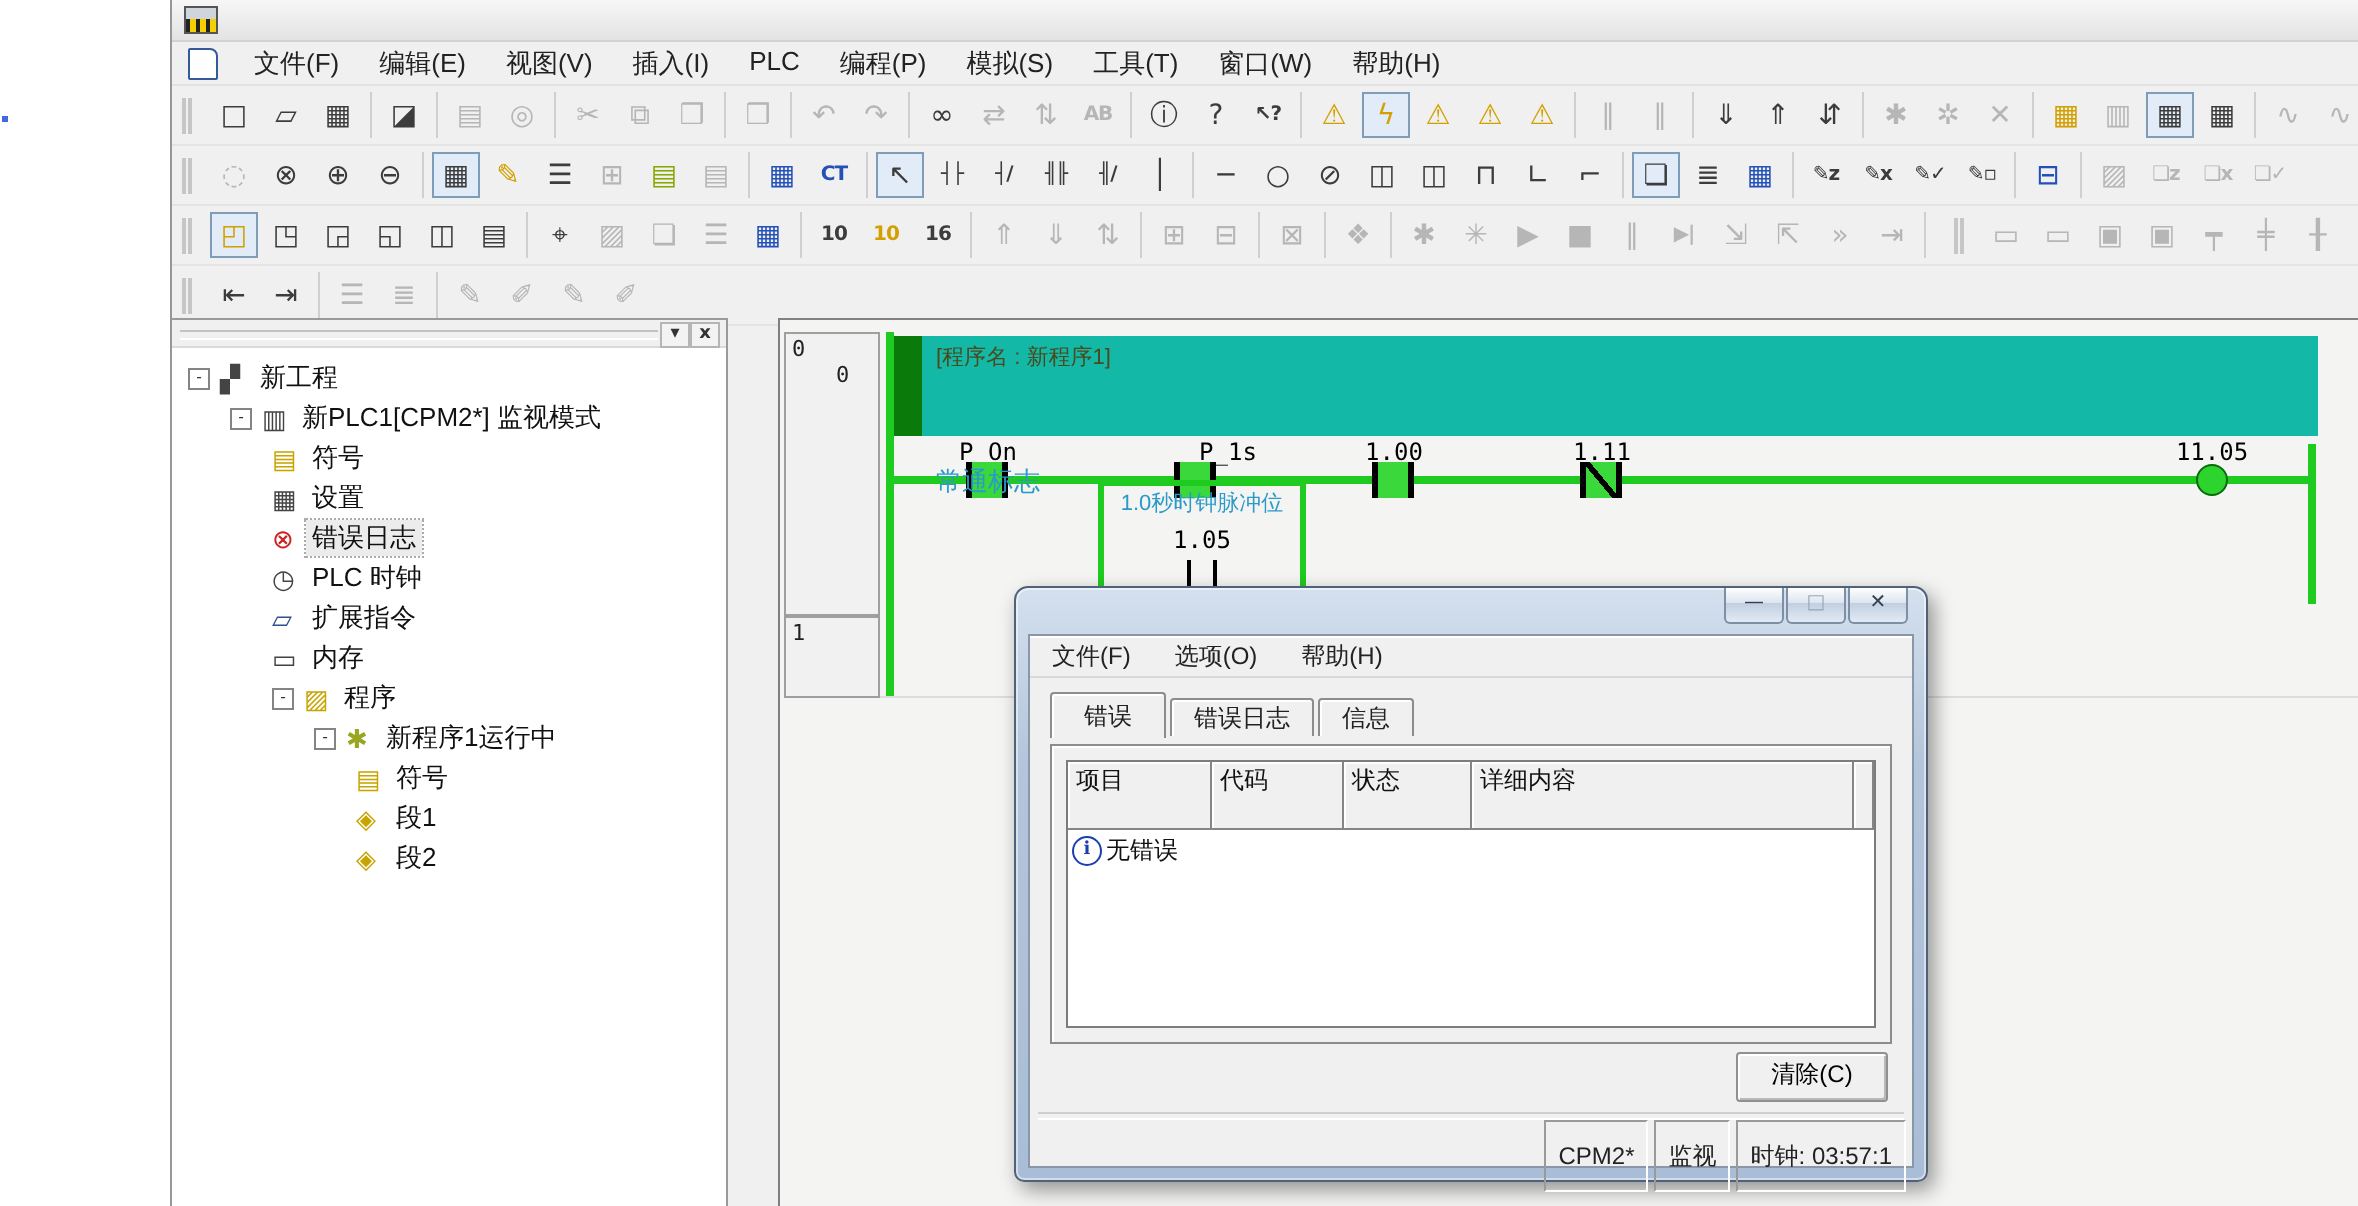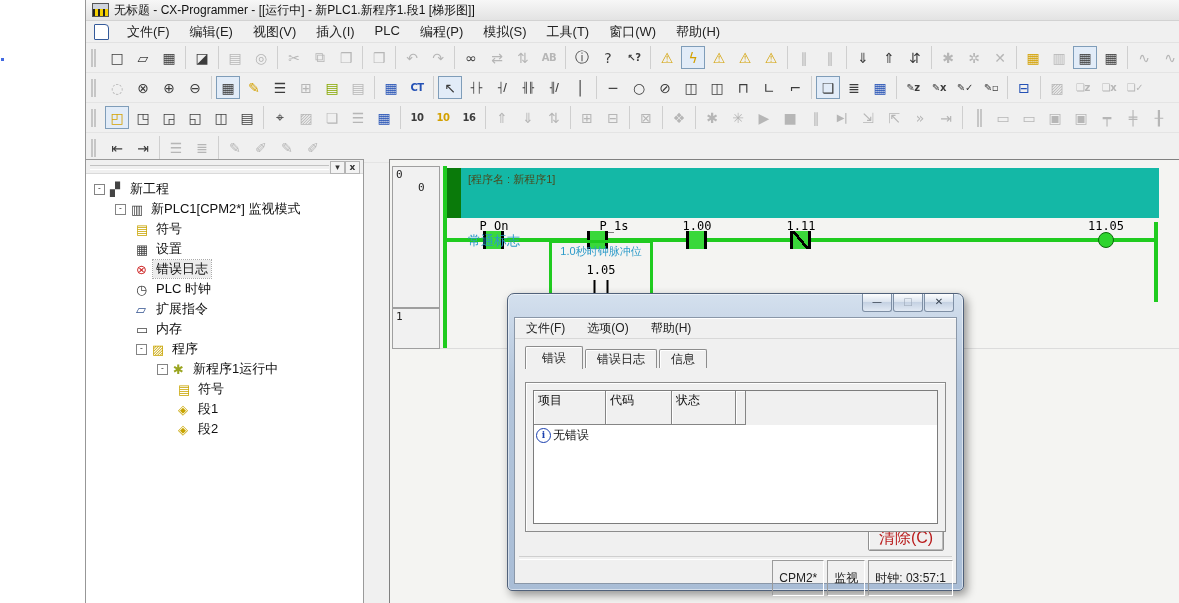--- a/index.html
+++ b/index.html
@@ -80,51 +80,50 @@
   .dlg-ico::after{content:"✘";position:absolute;left:-4px;bottom:-3px;width:10px;height:10px;border-radius:50%;
                   background:#cf1d1d;color:#fff;font-size:7px;line-height:10px;text-align:center;}
   .dlg-cap{position:absolute;top:0;right:9px;display:flex;}
   .capbtn{width:28px;height:17px;margin-left:1px;border:1px solid #7e8fa5;border-top:none;border-radius:0 0 3px 3px;
           background:linear-gradient(#fefefe,#dbe4ef 45%,#c2cfe1 45%,#e2eaf4);
           font:10px/16px "DejaVu Sans",sans-serif;text-align:center;color:#35404e;}
   .dlg-client{position:absolute;left:6px;right:6px;top:23px;bottom:6px;background:#f0f0f0;border:1px solid #8a97a8;}
   .dlg-menu{height:20px;display:flex;align-items:center;font-size:12px;color:#222;background:#f0f0f0;
             box-shadow:inset 0 1px 0 #fff;border-bottom:1px solid #d8d8d8;}
   .dlg-menu .mi{padding:0 11px;}
-  .dlg-tabs{display:flex;align-items:flex-end;height:23px;margin:6px 10px 14px 10px;position:relative;z-index:2;text-align:center;}
+  .dlg-tabs{display:flex;align-items:flex-end;height:23px;margin:6px 10px 4px 10px;position:relative;z-index:2;text-align:center;}
   .tab{height:18px;padding:0 11px;font-size:12px;display:flex;align-items:center;color:#222;
        border:1px solid #8c8c8c;border-bottom:none;border-radius:2px 2px 0 0;margin-right:2px;
        background:#f0f0f0;box-shadow:inset 1px 1px 0 #fff;}
   .tab.active{height:22px;position:relative;top:1px;padding:0 16px;}
   .dlg-box{margin:0 10px;border:1px solid #8c8c8c;box-shadow:inset 1px 1px 0 #fff;background:#f0f0f0;
            height:150px;padding:7px;box-sizing:border-box;position:relative;z-index:1;}
   .list{border:1px solid #7c7c7c;background:#fff;height:100%;box-sizing:border-box;display:flex;flex-direction:column;}
   .lhead{display:flex;height:34px;font-size:12px;color:#111;flex:none;background:#f0f0f0;}
   .lh{box-sizing:border-box;padding:1px 4px;border-right:1px solid #858585;border-bottom:1px solid #858585;
       box-shadow:inset 1px 1px 0 #fff;white-space:nowrap;overflow:hidden;}
   .lrow{display:flex;align-items:center;font-size:12px;color:#111;padding:2px 2px;background:#fff;}
   .info-i{width:13px;height:13px;border-radius:50%;border:1px solid #1a3fae;color:#1a3fae;background:#fff;
           font:bold 9px/12px "DejaVu Serif",serif;text-align:center;margin-right:2px;flex:none;}
-  .clear-btn{position:absolute;right:12px;top:208px;width:74px;height:23px;font-size:16px;color:#b91c1c;
+  .clear-btn{position:absolute;right:12px;top:208px;width:74px;height:23px;font-size:12px;color:#000000;
              background:#f0f0f0;border:1px solid #909090;border-radius:2px;text-align:center;line-height:21px;
              box-shadow:inset 1px 1px 0 #fff,inset -1px -1px 0 #b9b9b9;}
   .dlg-hr{position:absolute;left:4px;right:4px;top:238px;height:2px;border-top:1px solid #cfcfcf;border-bottom:1px solid #fff;}
   .dlg-status{position:absolute;left:3px;right:3px;bottom:3px;height:20px;display:flex;justify-content:flex-end;font-size:12px;color:#222;}
   .seg{border:1px solid;border-color:#9a9a9a #fff #fff #9a9a9a;padding:17px 6px;margin-left:3px;display:flex;align-items:center;white-space:nowrap;}
 </style>
 </head>
 <body>
 
 <div class="dot"></div>
 
 <div class="win">
 
   <div class="titlebar">
     <span class="app-ico"></span>
-    <span>无标题 - CX-Programmer - [[运行中] - 新PLC1.新程序1.段1 [梯形图]]</span>
   </div>
 
   <div class="menubar">
     <span class="doc-ico"></span>
     <span id="app-menu" style="display:flex">
         <span class="mi">文件(F)</span>
         <span class="mi">编辑(E)</span>
         <span class="mi">视图(V)</span>
         <span class="mi">插入(I)</span>
         <span class="mi">PLC</span>
@@ -488,20 +487,21 @@
           <span class="tab active">错误</span>
           <span class="tab">错误日志</span>
           <span class="tab">信息</span>
         </div>
       <div class="dlg-box">
         <div class="list">
           <div class="lhead" id="dlg-lhead">
               <span class="lh" style="width: 72px;">项目</span>
               <span class="lh" style="width: 66px;">代码</span>
               <span class="lh" style="width: 64px;">状态</span>
+              <span class="lh" style="flex: 1 1 0%;">详细内容</span>
               <span class="lh" style="width: 10px;"></span>
             </div>
           <div class="lrow">
             <span class="info-i">i</span>
             <span>无错误</span>
           </div>
         </div>
       </div>
       <div class="clear-btn">清除(C)</div>
       <div class="dlg-hr"></div>

